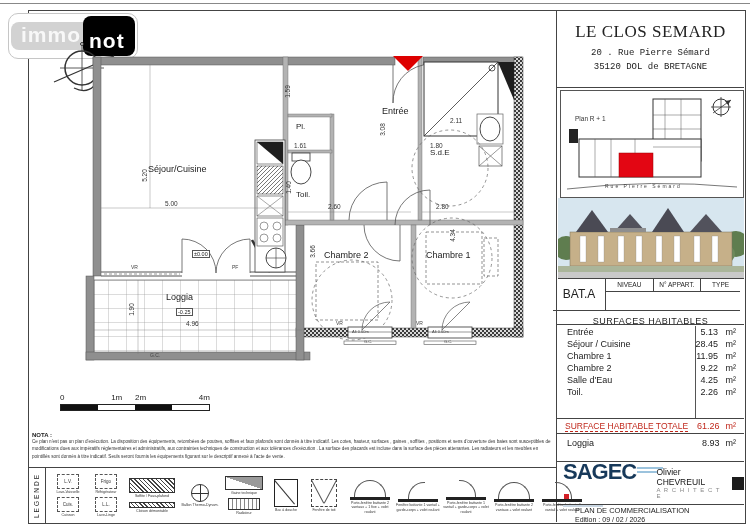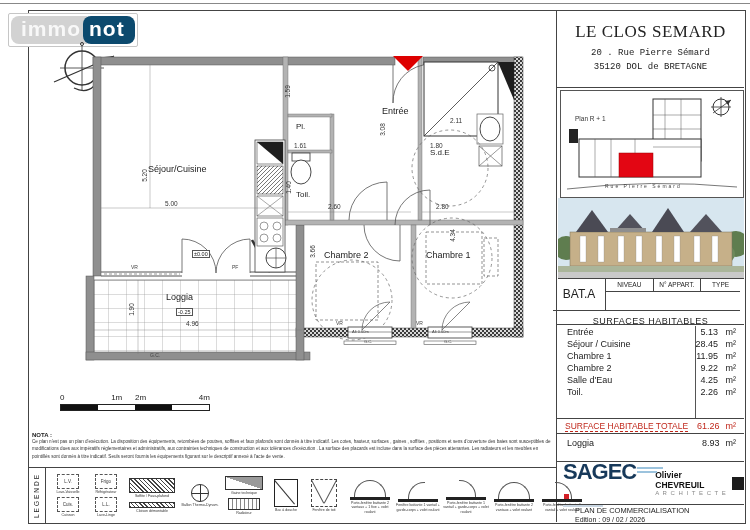--- a/index.html
+++ b/index.html
@@ -23,23 +23,23 @@
   .srow .unit{width:18px;text-align:right;}
   
   .leg-item{display:flex;flex-direction:column;align-items:center;font-size:3.6px;color:#333;text-align:center;}
   .dashedbox{border:1px dashed #555;width:20px;height:13px;font-size:4.5px;display:flex;align-items:center;justify-content:center;color:#333;}
   .hatch{background:repeating-linear-gradient(45deg,#444 0 1px,#fff 1px 3px);}
   .doorsym{position:relative;width:40px;height:20px;border-bottom:3px solid #222;}
   .arcL{position:absolute;bottom:0;width:16px;height:16px;border-left:1px solid #555;border-top:1px solid #555;border-top-left-radius:16px;}
   .arcR{position:absolute;bottom:0;width:16px;height:16px;border-right:1px solid #555;border-top:1px solid #555;border-top-right-radius:16px;}
   .leg-label{margin-top:1px;line-height:1.25;width:46px;}
   
-  .logo-wrap{display:flex;align-items:center;border:1.5px solid #c6c6c6;border-radius:2px;background:#fff;padding:2px;}
+  .logo-wrap{display:flex;align-items:center;border:1.5px solid #c6c6c6;border-radius:10px;background:#fff;padding:2px;}
   .logo-immo{background:#d2d2d2;color:#f8f8f8;font-weight:bold;font-size:21px;padding:1px 6px 3px 10px;border-radius:8px 0 0 8px;letter-spacing:1px;}
-  .logo-not{background:#0c4a6e;color:#fff;font-weight:bold;font-size:21px;padding:1px 10px 3px 6px;border-radius:8px;letter-spacing:1px;margin-left:-4px;}
+  .logo-not{background:#000000;color:#fff;font-weight:bold;font-size:21px;padding:13px 10px 3px 6px;border-radius:8px;letter-spacing:1px;margin-left:-4px;}
   .red{color:#c0281c;}
 </style>
 </head>
 <body>
 
 <div class="abs" style="left:0;top:3px;width:750px;height:1px;background:#888;"></div>
 
 <div class="abs frame" style="left:28px;top:10px;width:716px;height:512px;"></div>
 
 <div class="abs panel-divider" style="left:556px;top:10px;height:512px;"></div>
@@ -451,21 +451,21 @@
     <span style="font-size:22px;font-weight:bold;color:#17395a;letter-spacing:-1px;">SAGEC</span>
     <span style="display:inline-block;width:5px;height:5px;background:#d21f26;margin-left:1px;"></span>
     <div style="position:absolute;left:74px;top:8px;">
       <div style="width:26px;height:2px;background:#9cc3dd;margin-bottom:2px;"></div>
       <div style="width:20px;height:2px;background:#9cc3dd;"></div>
     </div>
     <div style="width:40px;height:2px;background:#c9d6e2;margin-top:2px;"></div>
   </div>
   <div style="margin-left:14px;display:flex;align-items:center;">
     <div style="text-align:left;">
-      <div style="font-size:8.5px;font-weight:bold;color:#111;">Olivier CHEVREUIL</div>
+      <div style="font-size:8.5px;font-weight:normal;color:#111;">Olivier CHEVREUIL</div>
       <div style="font-size:6px;color:#8a8a8a;letter-spacing:1px;">A R C H I T E C T E</div>
     </div>
     <div style="width:13px;height:13px;background:#1c1c1c;margin-left:4px;"></div>
   </div>
 </div>
 
 <div class="abs" style="left:557px;top:504px;width:187px;height:16px;">
   <div style="font-size:7.5px;margin-left:18px;margin-top:2px;">PLAN  DE  COMMERCIALISATION</div>
   <div style="font-size:7px;margin-left:18px;margin-top:1px;">Edition : 09 / 02 / 2026</div>
 </div>

